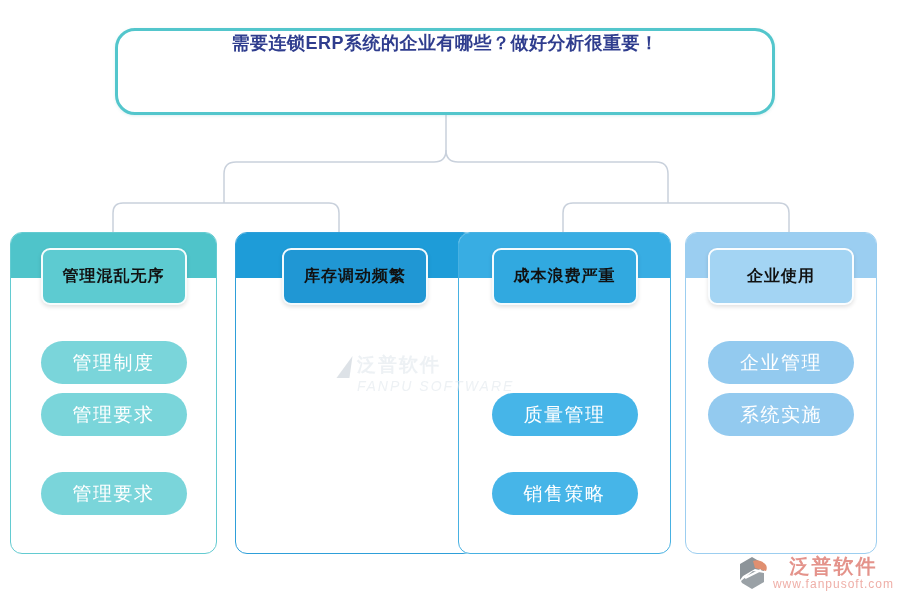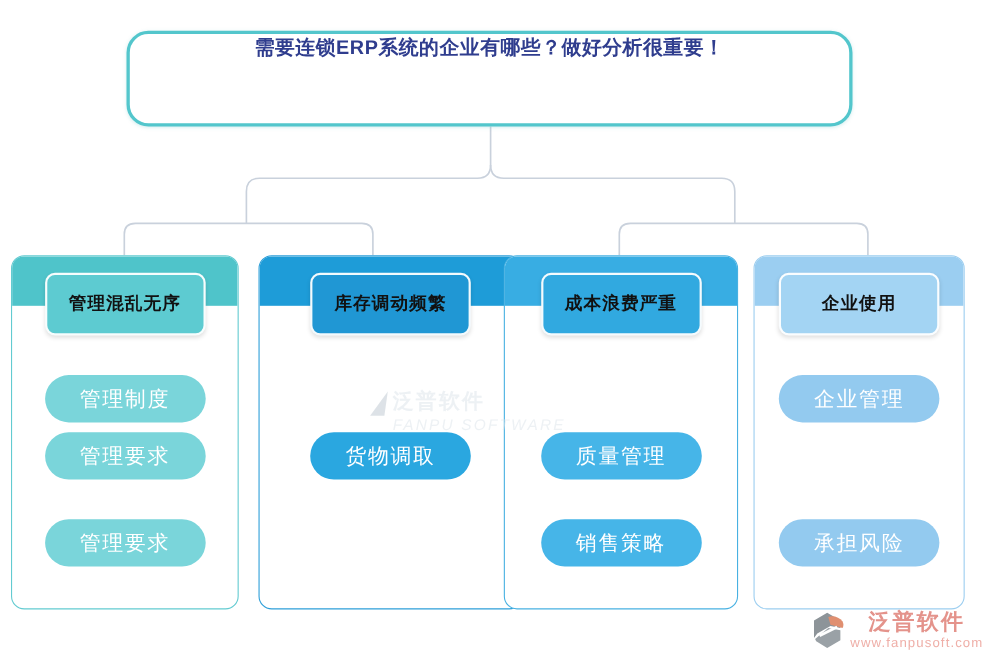--- a/index.html
+++ b/index.html
@@ -148,35 +148,34 @@
     <div class="band"></div>
     <div class="hdr">管理混乱无序</div>
     <div class="pill p1">管理制度</div>
     <div class="pill p2">管理要求</div>
     <div class="pill p3">管理要求</div>
   </div>
 
   <div class="card" style="left: 235px; width: 240px; --band: #1E9CD8; --hdr: #2097D4; --pill: #2AA7E0; --border: #2E9FD9;">
     <div class="band"></div>
     <div class="hdr">库存调动频繁</div>
-    <div class="pill p2">货物调取</div>
   </div>
 
   <div class="card" style="left: 458px; width: 213px; --band: #38ADE3; --hdr: #31A9E0; --pill: #46B5E8; --border: #48B1E2;">
     <div class="band"></div>
     <div class="hdr">成本浪费严重</div>
     <div class="pill p3">销售策略</div>
     <div class="pill p2">质量管理</div>
   </div>
 
   <div class="card" style="left: 685px; width: 192px; --band: #9BCEF1; --hdr: #A3D4F3; --pill: #93CAEF; --border: #9CCEF0;">
     <div class="band"></div>
     <div class="hdr">企业使用</div>
     <div class="pill p1">企业管理</div>
-    <div class="pill p3">承担风险</div>
+    <div class="pill p2">系统实施</div>
   </div>
 
   <div class="watermark">
     <div class="wm-tri"></div>
     <div class="wm-texts">
       <span class="wm-name">泛普软件</span>
       <span class="wm-sub">FANPU SOFTWARE</span>
     </div>
   </div>
 

